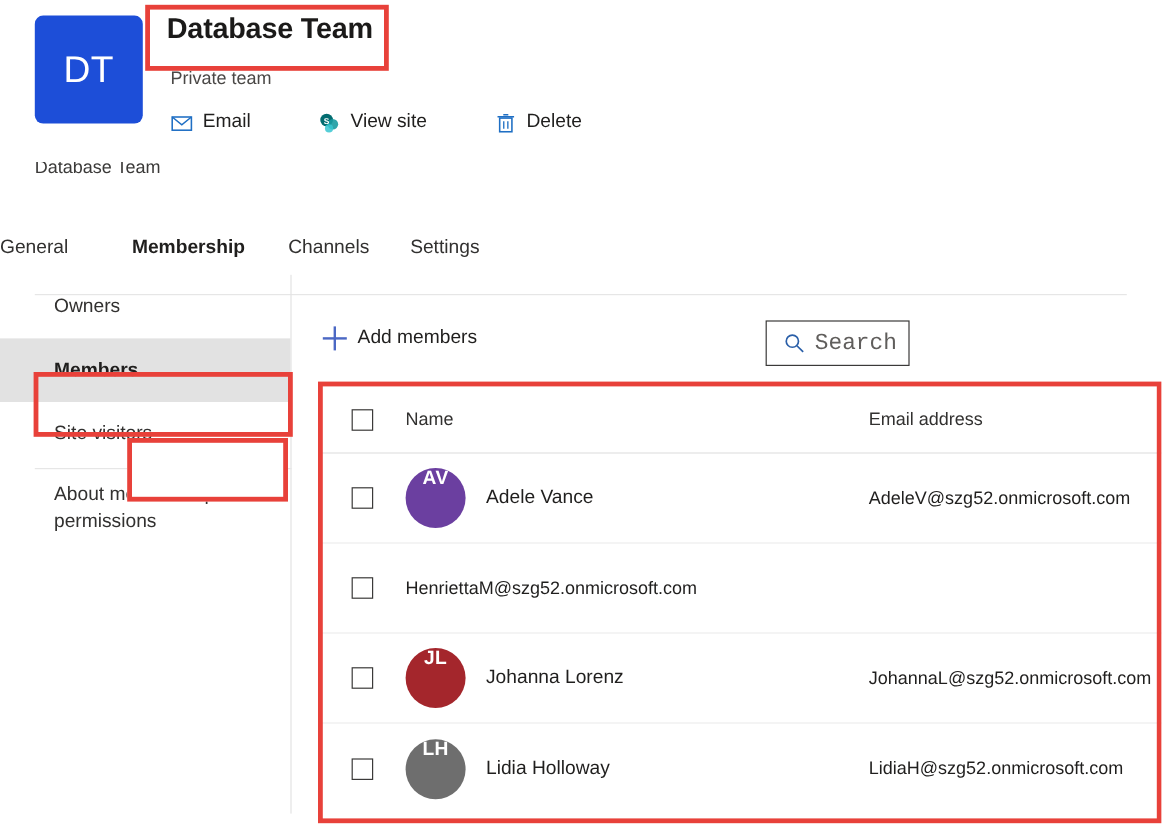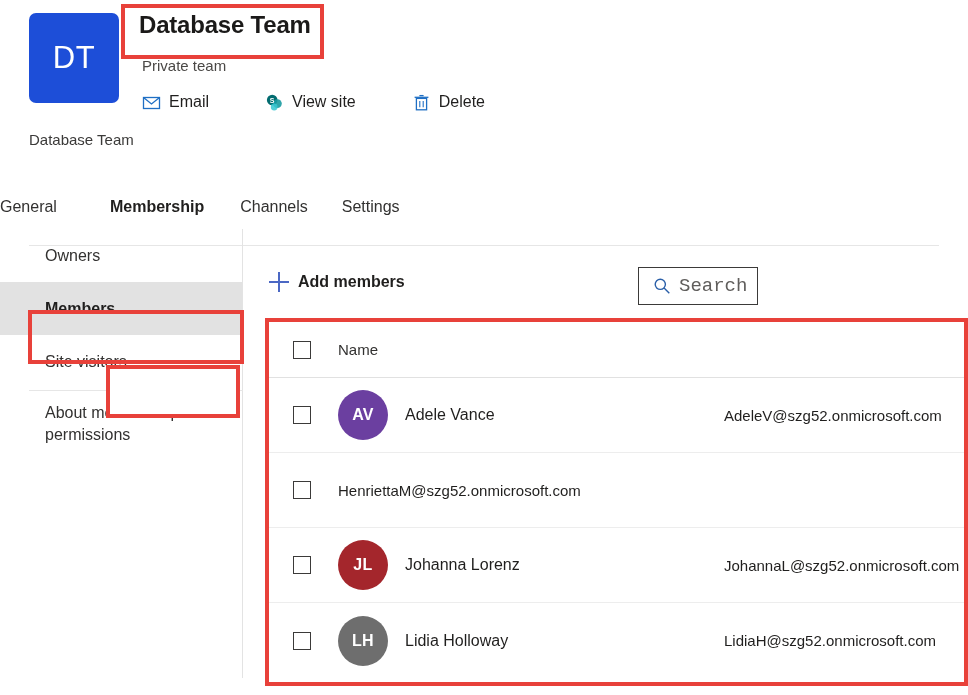--- a/index.html
+++ b/index.html
@@ -161,21 +161,21 @@
 
   
   #main {
     position: absolute;
     left: 244px; top: 246px;
     width: 724px; height: 449px;
   }
   #toolbar {
     position: absolute;
     left: 0; top: 0;
-    width: 724px; height: 72px; font-weight: bold;
+    width: 724px; height: 72px;
   }
   #add-members {
     position: absolute;
     left: 25px; top: 26px;
     display: flex;
     align-items: center;
     cursor: default;
     white-space: nowrap;
   }
   #add-members .plus {
@@ -266,21 +266,20 @@
     font-size: 16px;
     color: #201f1e;
   }
   .avatar {
     width: 50px; height: 50px;
     border-radius: 50%;
     color: #ffffff;
     font-size: 16px;
     font-weight: bold;
     display: flex;
-    align-items: center;
     justify-content: center;
     margin-right: 17px;
     flex: 0 0 50px;
     letter-spacing: 0.3px;
   }
   .email-cell {
     flex: 1 1 auto;
     font-size: 15px;
     color: #201f1e;
     white-space: nowrap;
@@ -402,20 +401,21 @@
     </div>
   </div>
 
   <div id="members-table">
 
     <div class="row header-row">
       <div class="cb-cell">
         <span class="checkbox"></span>
       </div>
       <div class="name-cell">Name</div>
+      <div class="email-cell">Email address</div>
     </div>
 
     <div class="row">
       <div class="cb-cell">
         <span class="checkbox"></span>
       </div>
       <div class="name-cell">
         <span class="avatar" style="background:#6b3fa0">
           <span>AV</span>
         </span>

